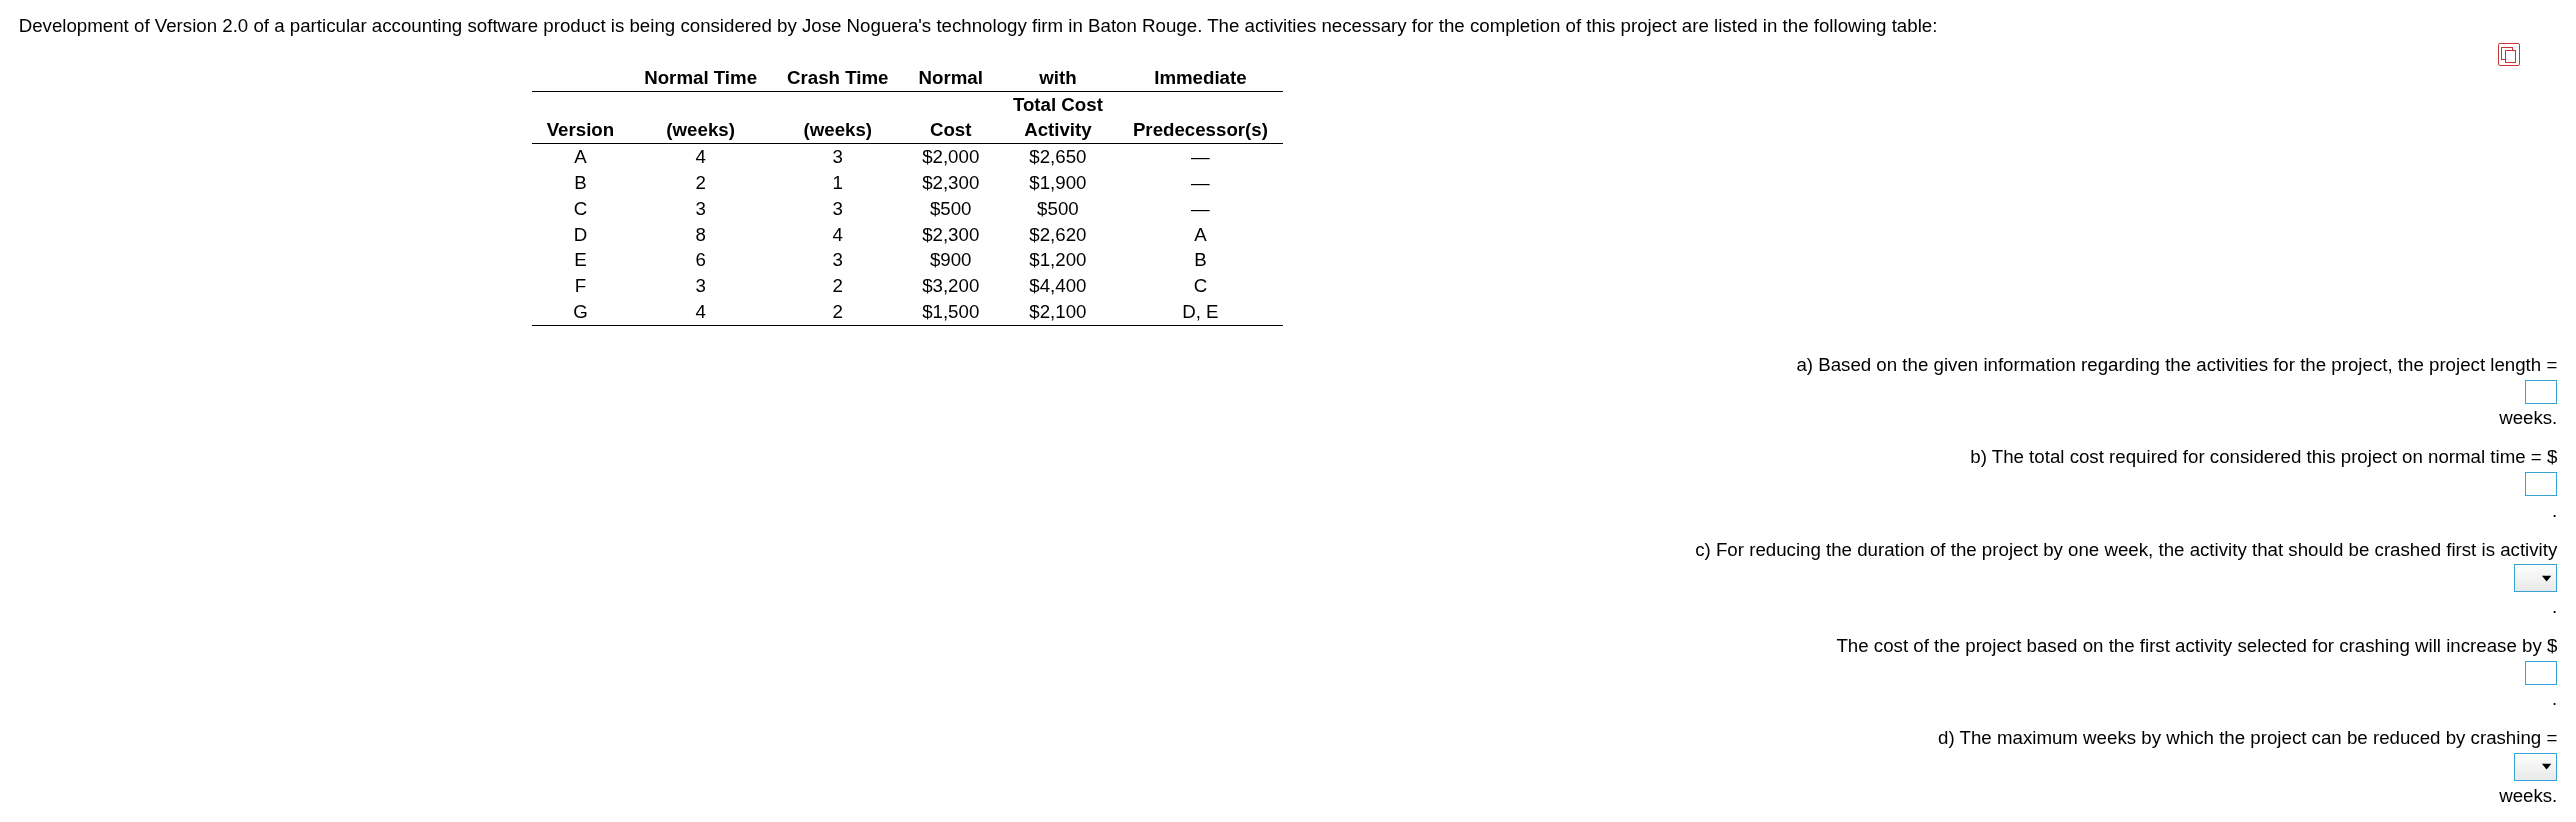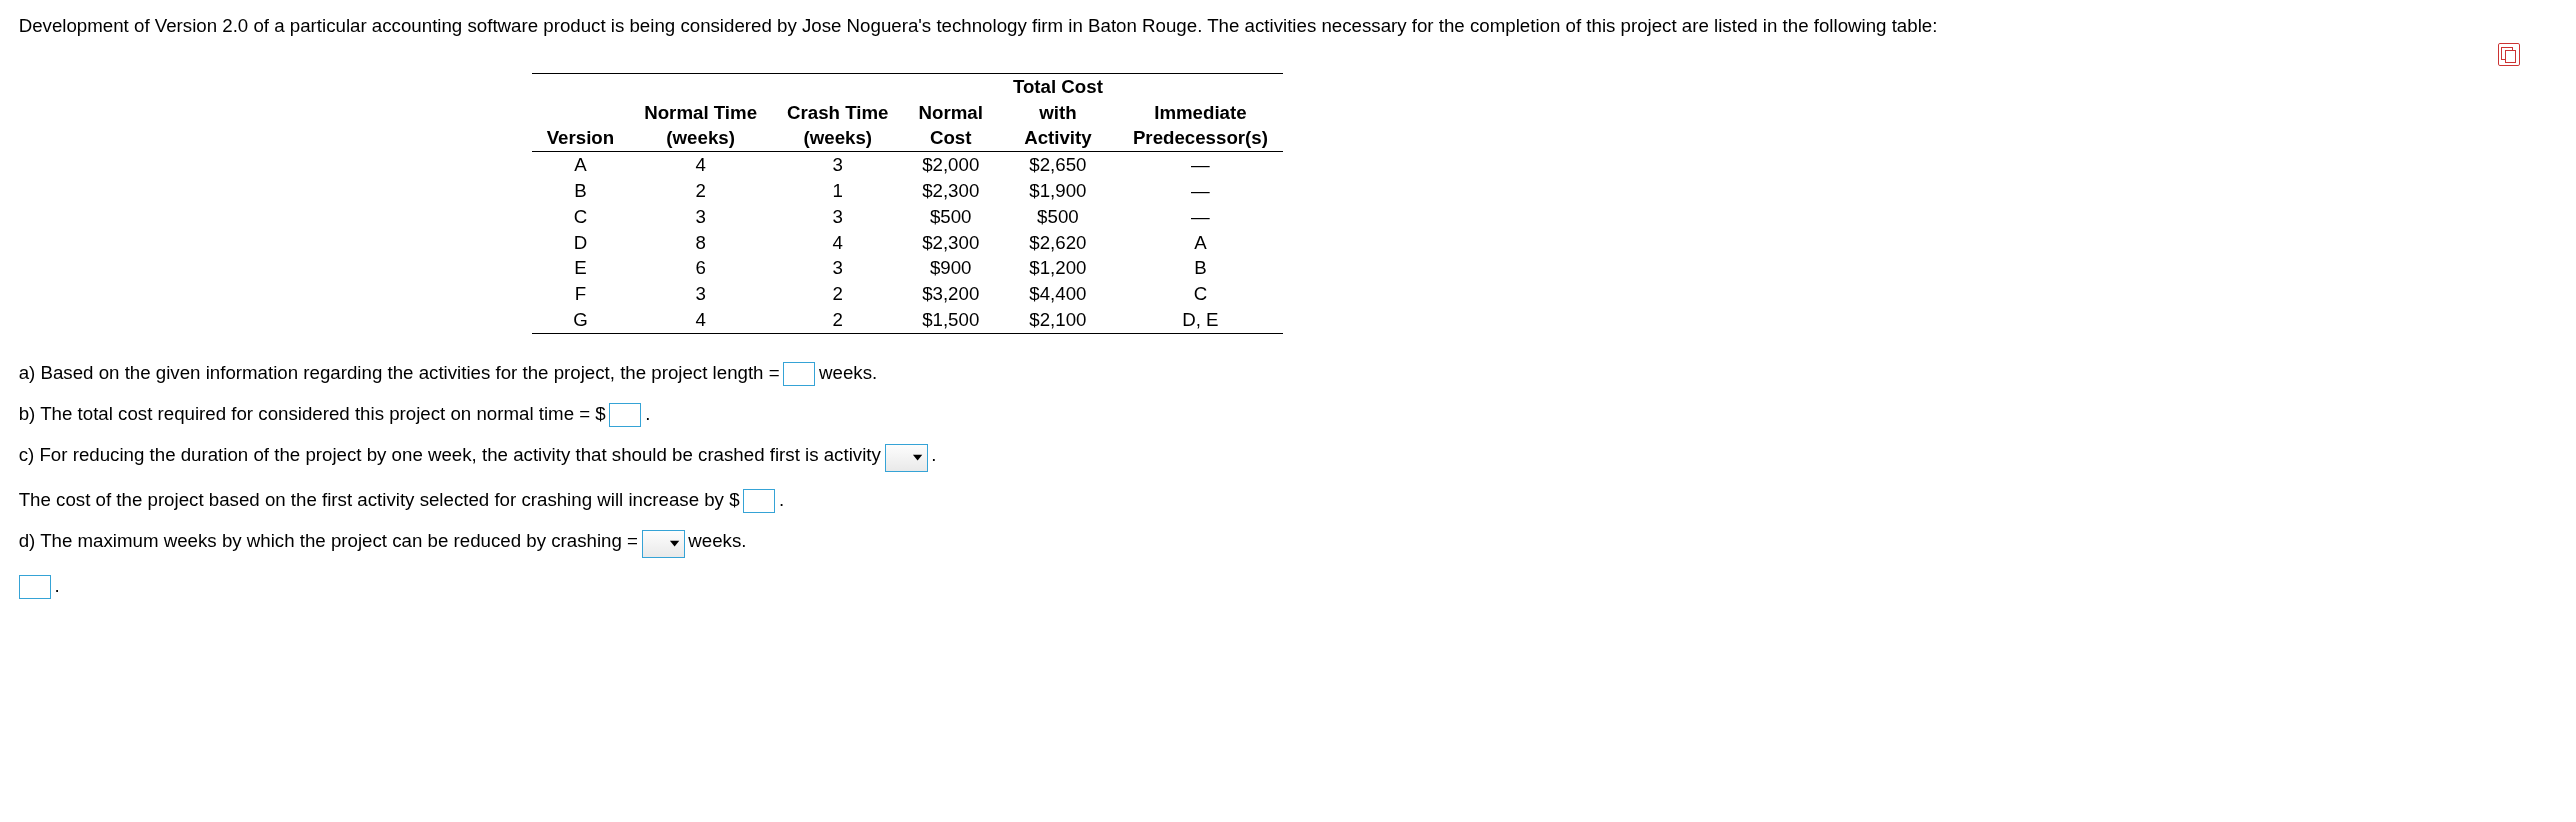--- a/index.html
+++ b/index.html
@@ -5,21 +5,21 @@
   body {
     font-family: Arial, Helvetica, sans-serif;
     font-size: 18.7px;
     color: #000;
     margin: 0;
     padding: 15px 18.7px;
     width: 2576px;
     box-sizing: border-box;
   }
   .intro {
-    margin-bottom: 36px;
+    margin-bottom: 28px;
   }
   .table-wrap {
     margin-left: 513px;
     margin-bottom: 28px;
   }
   table {
     border-collapse: collapse;
   }
   th, td {
     padding: 1.9px 15px;
@@ -34,23 +34,24 @@
   }
   .top-rule {
     border-top: 1.9px solid #000;
   }
   .bot-rule {
     border-bottom: 1.9px solid #000;
   }
   .q-line {
     margin: 17px 0;
     display: flex;
-    align-items: flex-start;
+    align-items: flex-end;
     flex-wrap: wrap;
     gap: 3.7px;
+    flex-direction: column;
   }
   .input-box {
     display: inline-block;
     min-width: 32px;
     height: 24px;
     border: 1.9px solid #35a3d6;
     box-sizing: border-box;
     vertical-align: middle;
     padding: 0 1.9px;
     background: #fff;
@@ -95,35 +96,35 @@
 </head>
 <body class="rel">
 
 <span class="copy-icon"></span>
 
 <div class="intro">Development of Version 2.0 of a particular accounting software product is being considered by Jose Noguera's technology firm in Baton Rouge. The activities necessary for the completion of this project are listed in the following table:</div>
 
 <div class="table-wrap">
 <table>
   <thead>
-    <tr class="hdr-row1 top-rule">
-      <th></th>
-      <th></th>
-      <th></th>
-      <th></th>
-      <th>Total Cost</th>
-      <th></th>
-    </tr>
     <tr class="hdr-row1">
       <th></th>
       <th>Normal Time</th>
       <th>Crash Time</th>
       <th>Normal</th>
       <th>with</th>
       <th>Immediate</th>
+    </tr>
+    <tr class="hdr-row1 top-rule">
+      <th></th>
+      <th></th>
+      <th></th>
+      <th></th>
+      <th>Total Cost</th>
+      <th></th>
     </tr>
     <tr class="hdr-row2 bot-rule">
       <th>Version</th>
       <th>(weeks)</th>
       <th>(weeks)</th>
       <th>Cost</th>
       <th>Activity</th>
       <th>Predecessor(s)</th>
     </tr>
   </thead>

